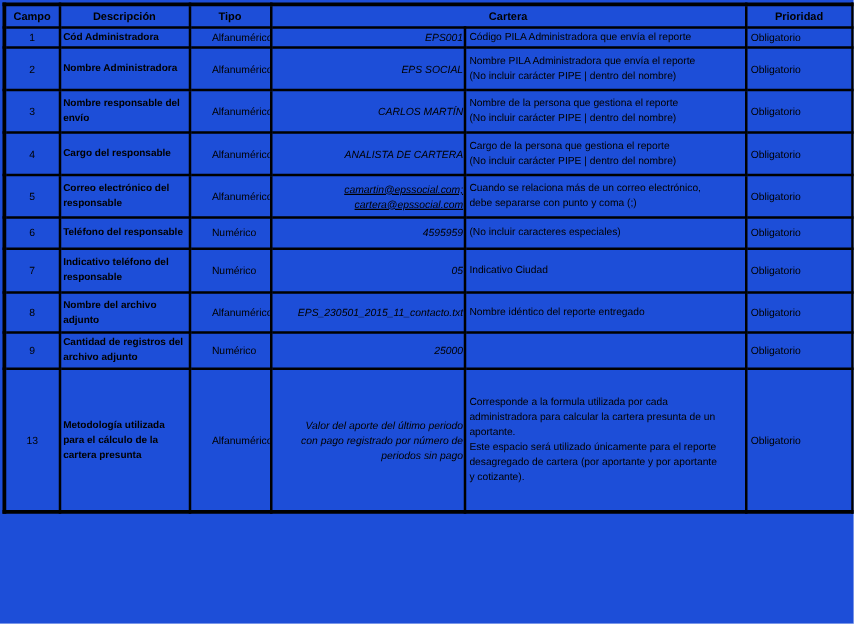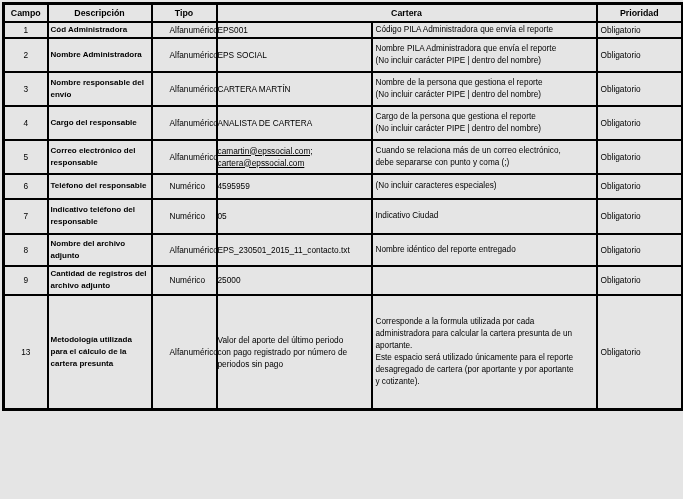--- a/index.html
+++ b/index.html
@@ -4,21 +4,21 @@
 <style>
   html, body {
     margin: 0;
     padding: 0;
     background: #ffffff;
   }
   .sheet {
     position: relative;
     width: 683px;
     height: 499px;
-    background: #e5e5e5;
+    background: #1d4ed8;
     overflow: hidden;
     font-family: "Liberation Sans", sans-serif;
     color: #000000;
   }
   table.spec {
     border-collapse: collapse;
     table-layout: fixed;
     width: 679px;
     margin: 2px 0 0 2px;
     border: 3px solid #000000;
@@ -44,22 +44,23 @@
     text-align: left;
     padding: 1px 1px 1px 2px;
     white-space: pre-line;
     font-size: 8px;
   }
   td.c-tipo {
     text-align: left;
     padding-left: 17px;
   }
   td.c-valor {
-    text-align: left;
+    text-align: right;
     white-space: pre-line;
+    font-style: italic;
   }
   td.c-det {
     text-align: left;
     padding: 1px 2px 1px 3px;
     white-space: pre-line;
     font-size: 8.2px;
   }
   td.c-prio {
     text-align: left;
     padding-left: 3px;
@@ -107,21 +108,21 @@
           <td class="c-valor">EPS SOCIAL</td>
           <td class="c-det">Nombre PILA Administradora que envía el reporte
 (No incluir carácter PIPE | dentro del nombre)</td>
           <td class="c-prio">Obligatorio</td>
         </tr>
         <tr style="height: 34px;">
           <td class="c-campo">3</td>
           <td class="c-desc">Nombre responsable del
 envío</td>
           <td class="c-tipo">Alfanumérico</td>
-          <td class="c-valor">CARTERA MARTÍN</td>
+          <td class="c-valor">CARLOS MARTÍN</td>
           <td class="c-det">Nombre de la persona que gestiona el reporte
 (No incluir carácter PIPE | dentro del nombre)</td>
           <td class="c-prio">Obligatorio</td>
         </tr>
         <tr style="height: 34px;">
           <td class="c-campo">4</td>
           <td class="c-desc">Cargo del responsable</td>
           <td class="c-tipo">Alfanumérico</td>
           <td class="c-valor">ANALISTA DE CARTERA</td>
           <td class="c-det">Cargo de la persona que gestiona el reporte

